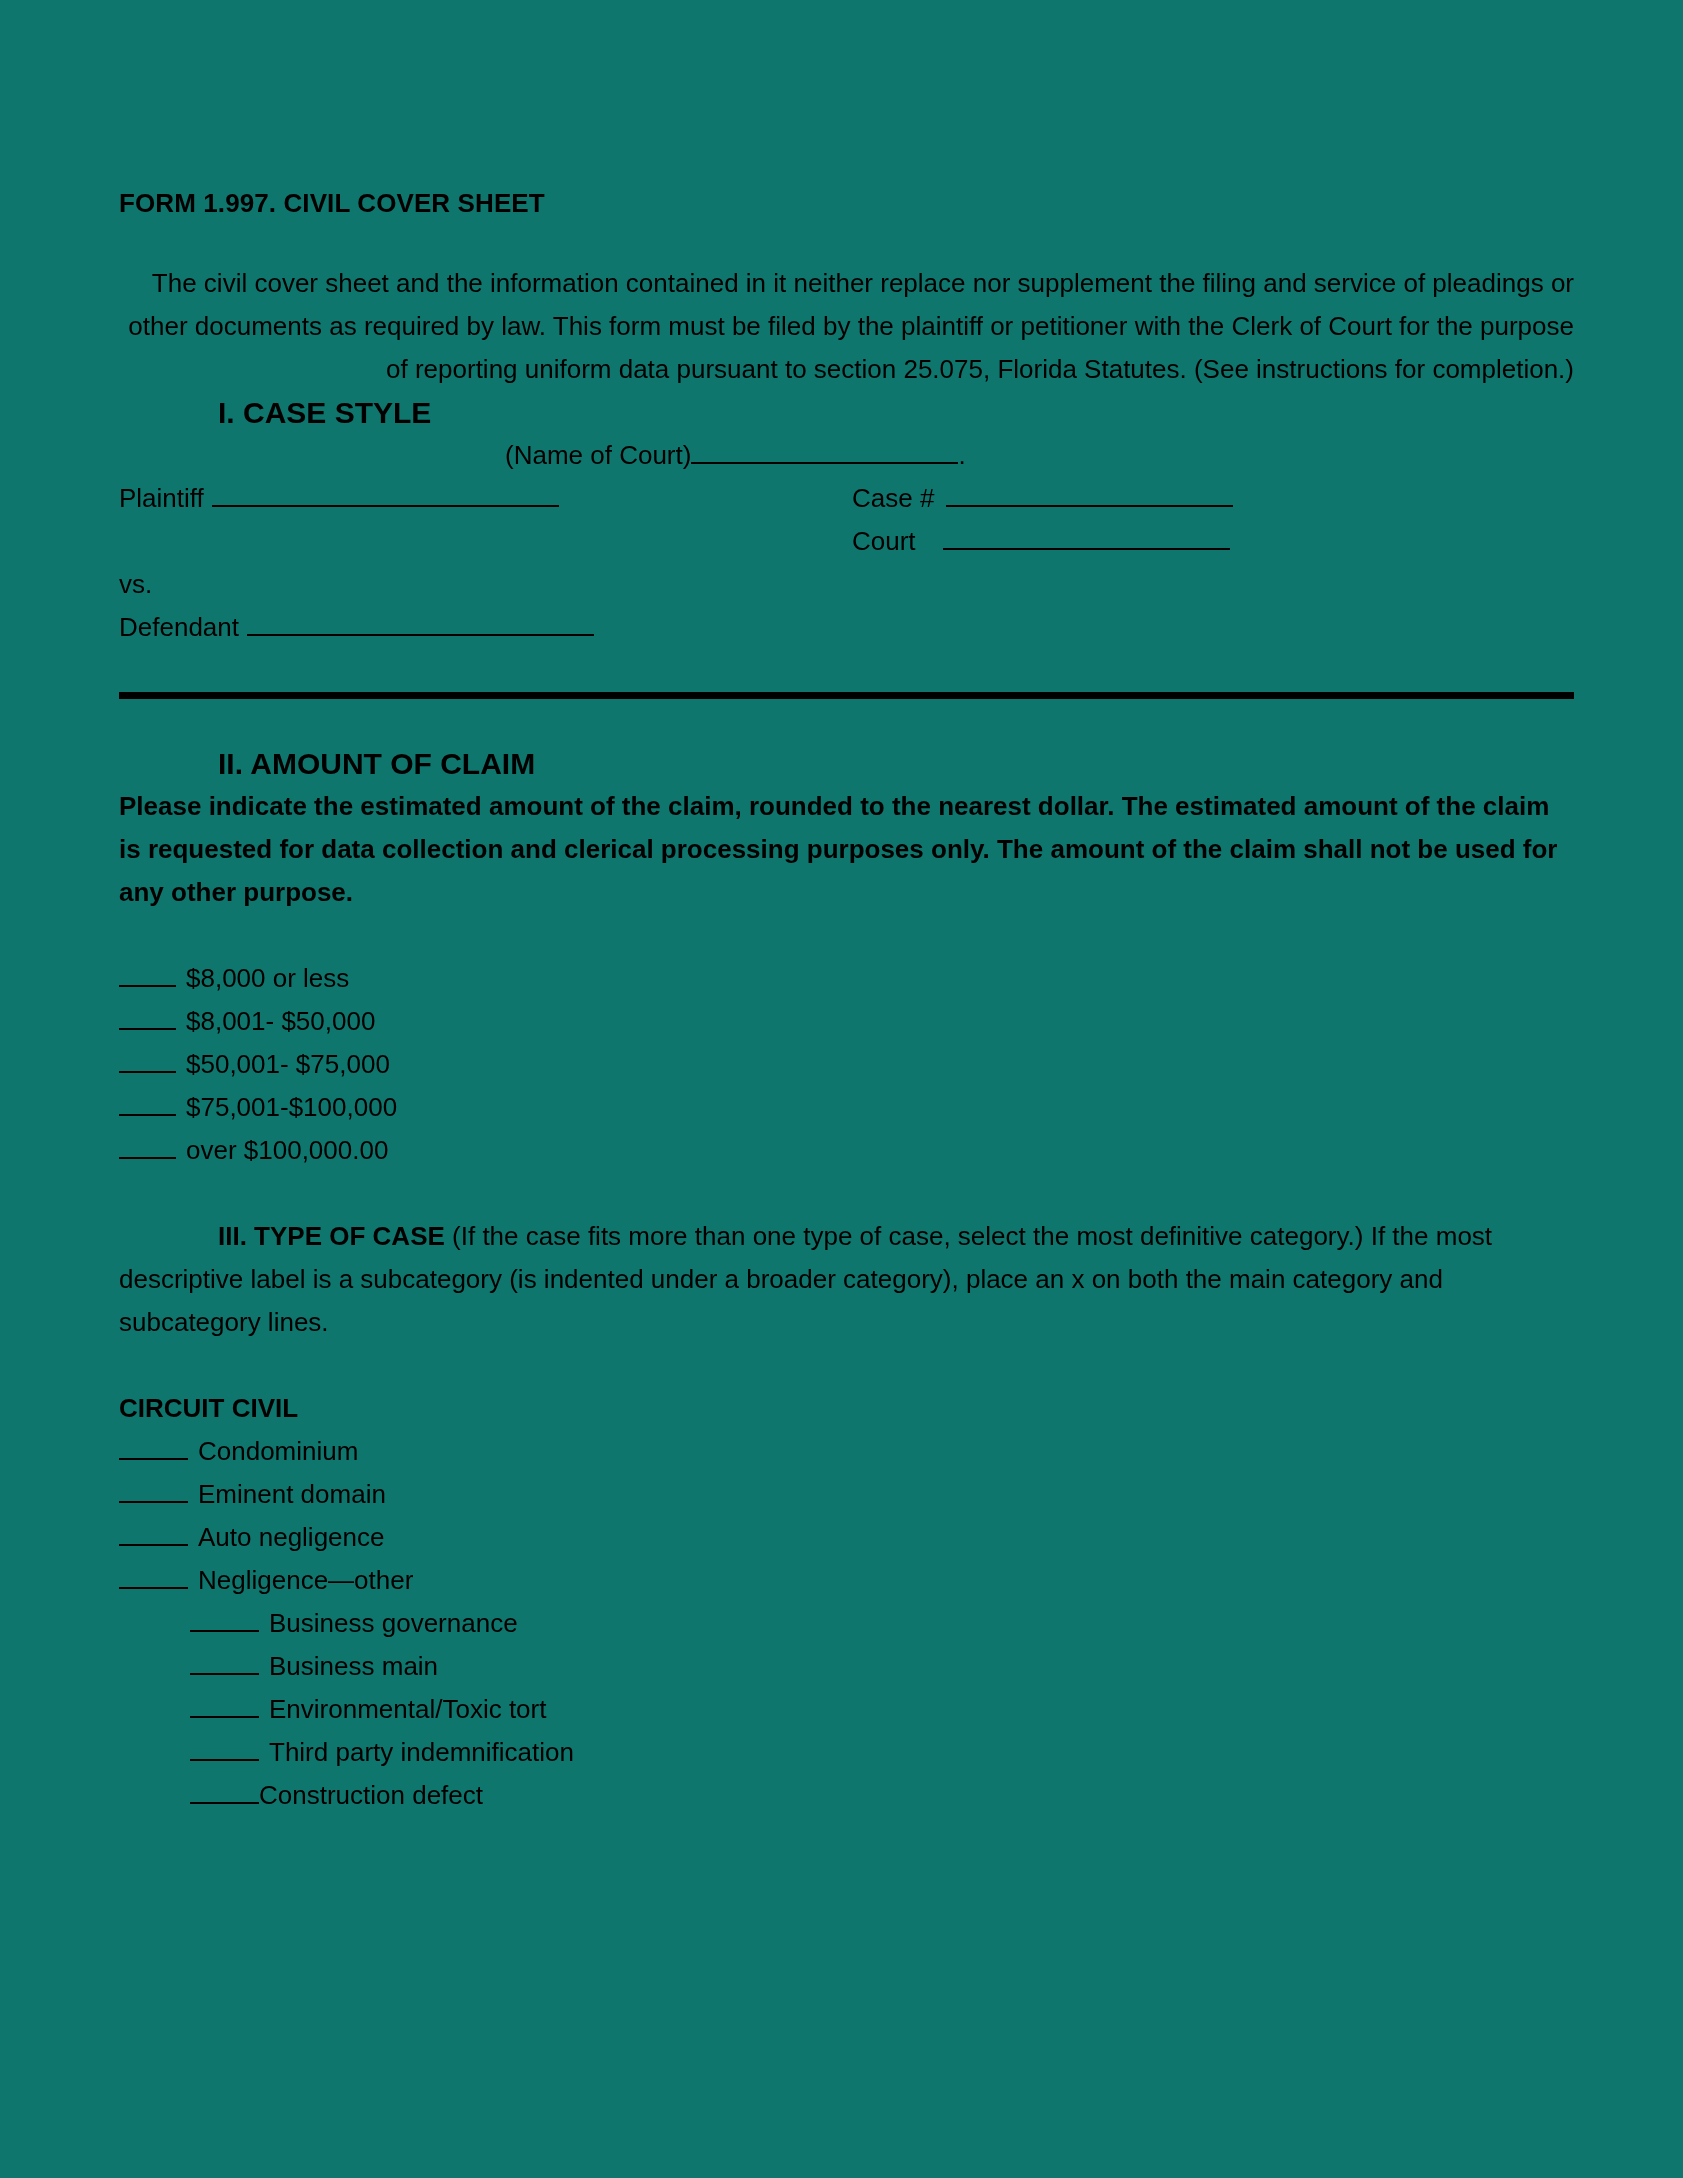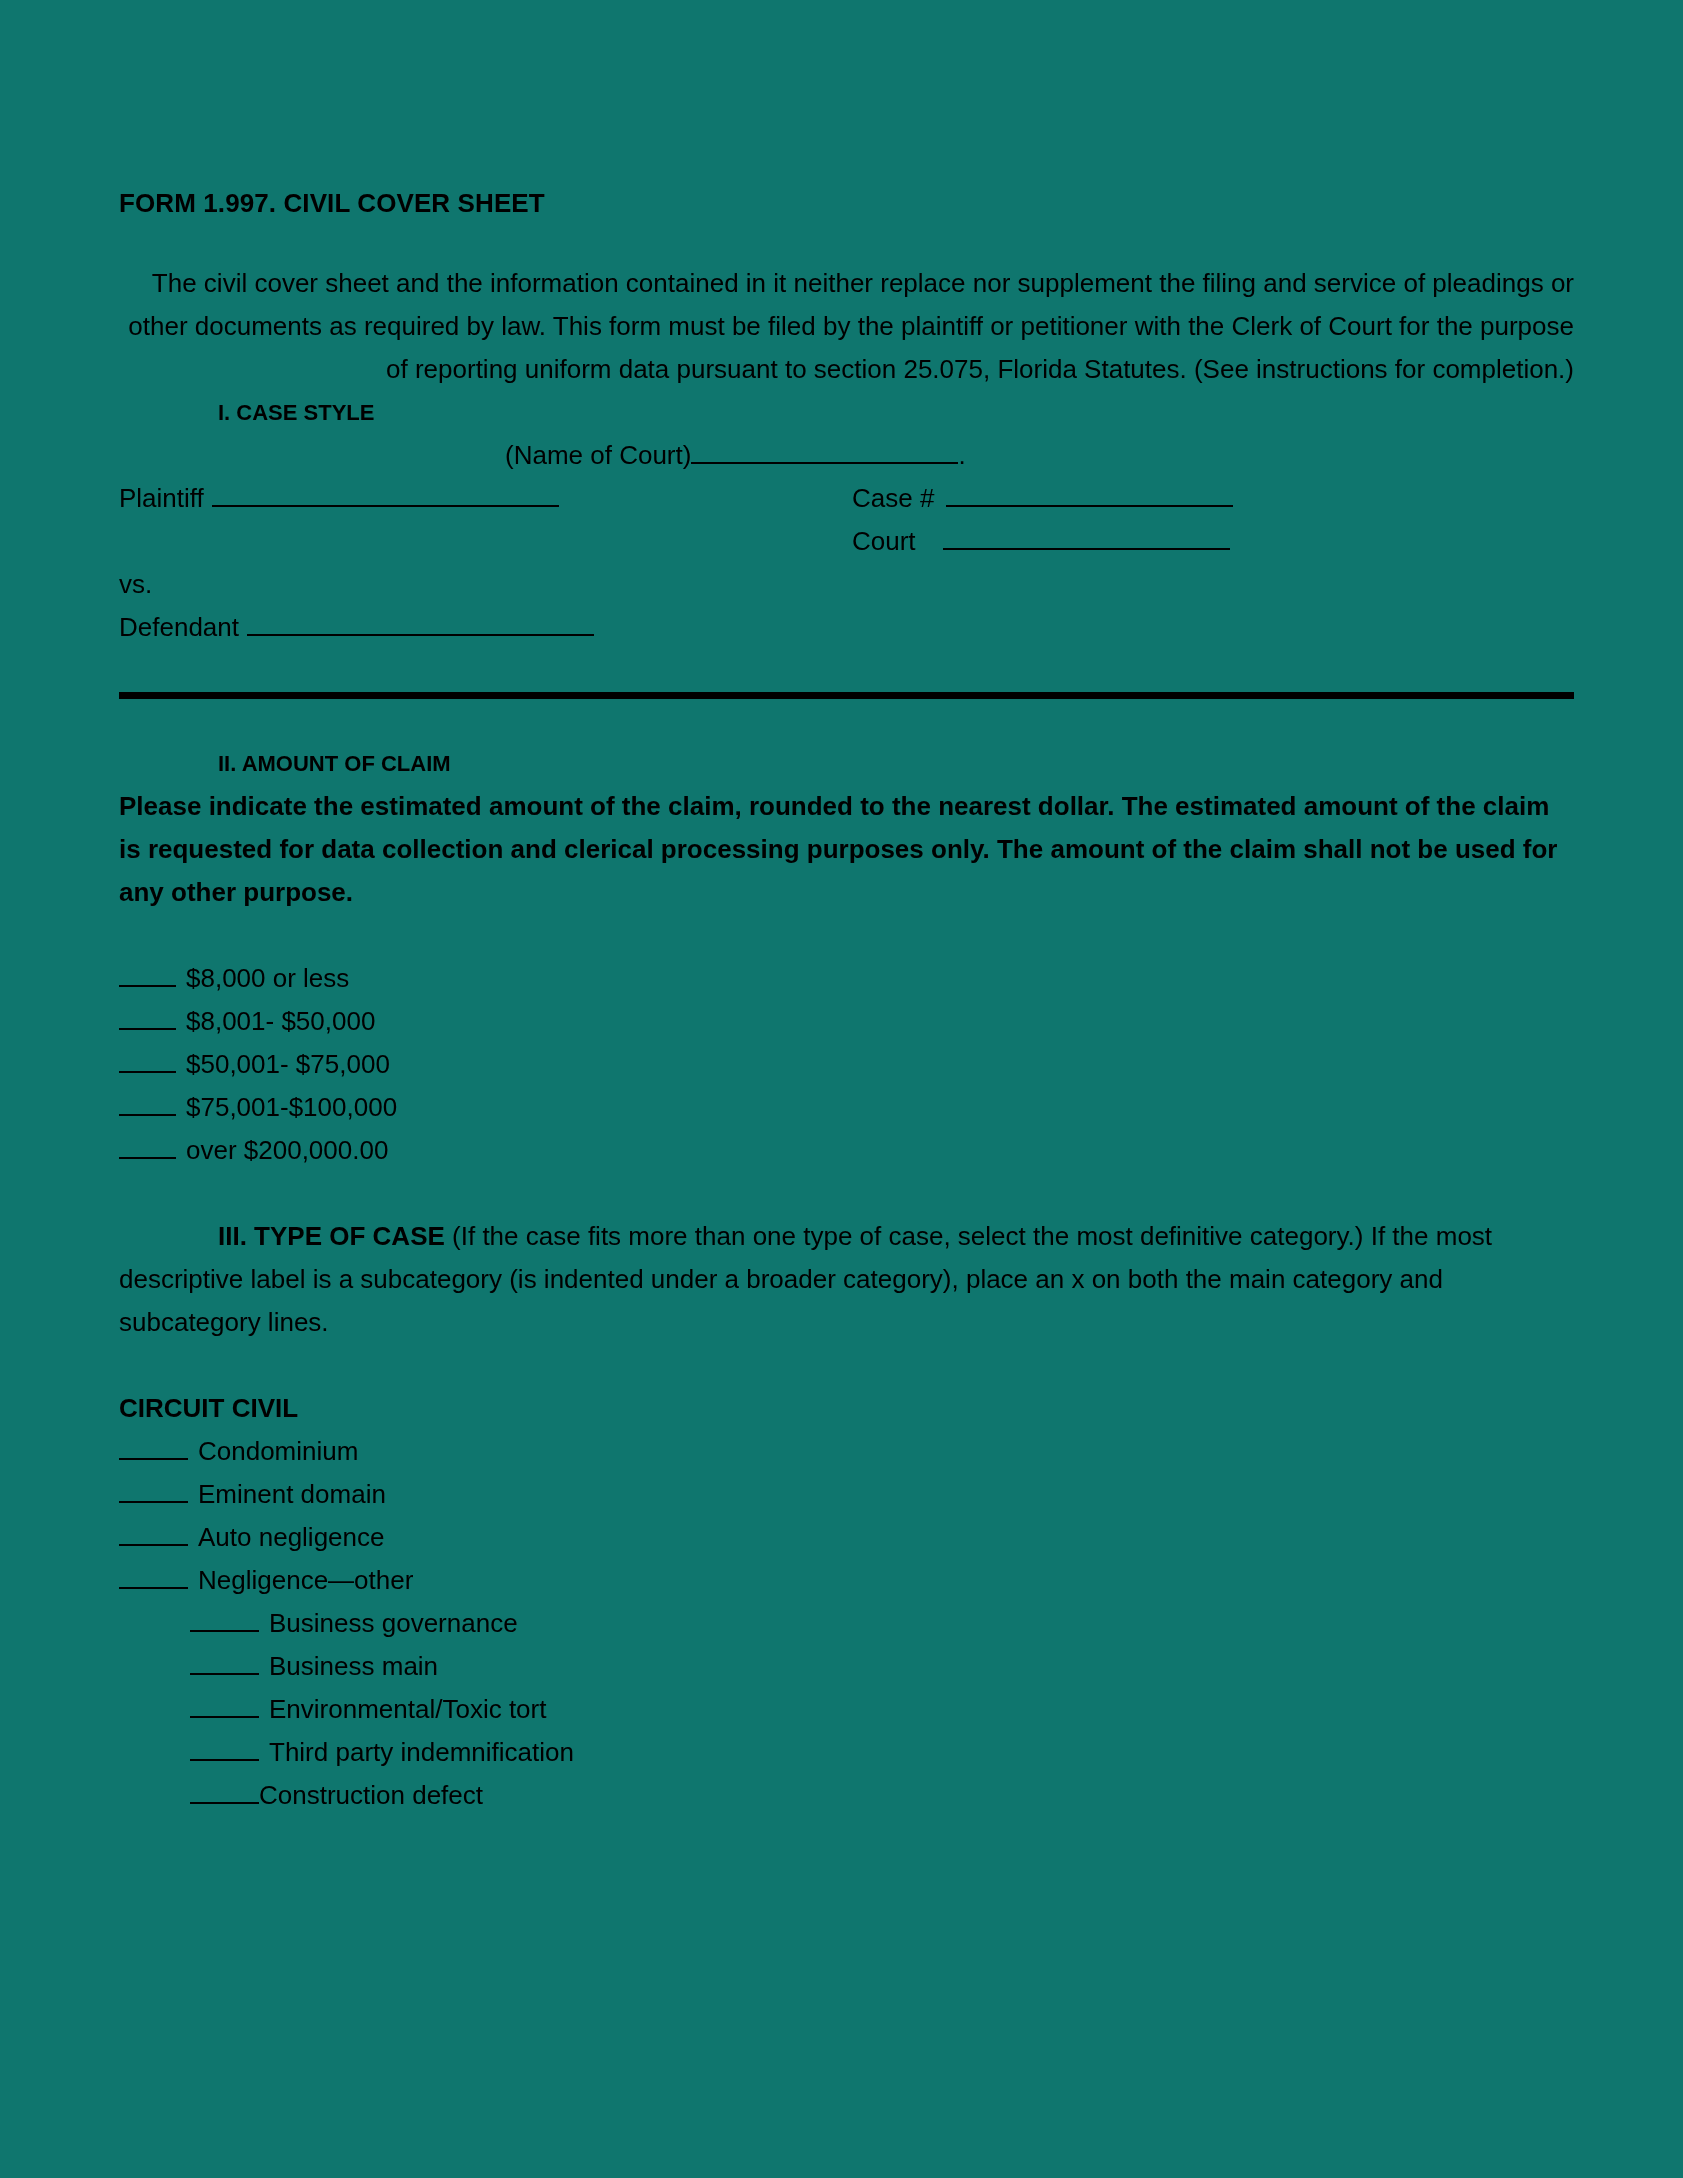--- a/index.html
+++ b/index.html
@@ -39,21 +39,21 @@
   }
   .para {
     font-size: 26px;
     line-height: 43px;
     margin: 0;
     text-align: right;
   }
   .spacer-lg { height: 43px; }
 
   .section-heading {
-    font-size: 22px;
+    font-size: 30px;
     font-weight: bold;
     line-height: 43px;
     margin: 0;
     padding-left: 99px;
   }
   .section-inline {
     font-size: 26px;
     line-height: 43px;
     margin: 0;
   }
@@ -201,21 +201,21 @@
 
     <p class="bold-para">Please indicate the estimated amount of the claim, rounded to the nearest dollar. The estimated amount of the claim is requested for data collection and clerical processing purposes only. The amount of the claim shall not be used for any other purpose.</p>
 
     <div class="spacer-lg"></div>
 
     <ul class="opt-list" id="amount-options">
         <li class="opt-item"><span class="blank blank-amt"></span><span class="opt-label">$8,000 or less</span></li>
         <li class="opt-item"><span class="blank blank-amt"></span><span class="opt-label">$8,001- $50,000</span></li>
         <li class="opt-item"><span class="blank blank-amt"></span><span class="opt-label">$50,001- $75,000</span></li>
         <li class="opt-item"><span class="blank blank-amt"></span><span class="opt-label">$75,001-$100,000</span></li>
-        <li class="opt-item"><span class="blank blank-amt"></span><span class="opt-label">over $200,000.00</span></li>
+        <li class="opt-item"><span class="blank blank-amt"></span><span class="opt-label">over $100,000.00</span></li>
       </ul>
 
     <div class="spacer-lg"></div>
 
     <p class="section-inline">
       <span class="lead" style="padding-left:99px;">III. TYPE OF CASE</span><span> (If the case fits more than one type of case, select the most definitive category.) If the most descriptive label is a subcategory (is indented under a broader category), place an x on both the main category and subcategory lines.</span>
     </p>
 
     <div class="spacer-lg"></div>
 

